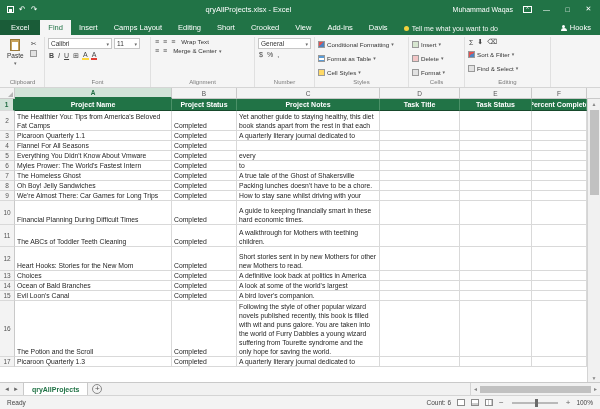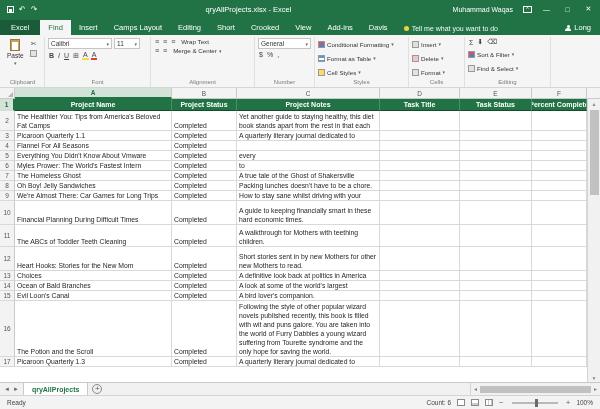--- a/index.html
+++ b/index.html
@@ -138,21 +138,21 @@
         <div class="tab">View</div>
         <div class="tab">Add-ins</div>
         <div class="tab">Davis</div>
       </div>
     <div class="tellme">
       <span class="bulb"></span>
       <span>Tell me what you want to do</span>
     </div>
     <div class="share-btn">
       <span class="person-ic"></span>
-      <span>Long</span>
+      <span>Hooks</span>
     </div>
   </div>
 
   <div class="ribbon">
 
     <div class="rgroup" style="width:44px">
       <div class="rcontent">
         <div class="bigbtn">
           <span class="clip-ic"></span>
           <span>Paste</span>

